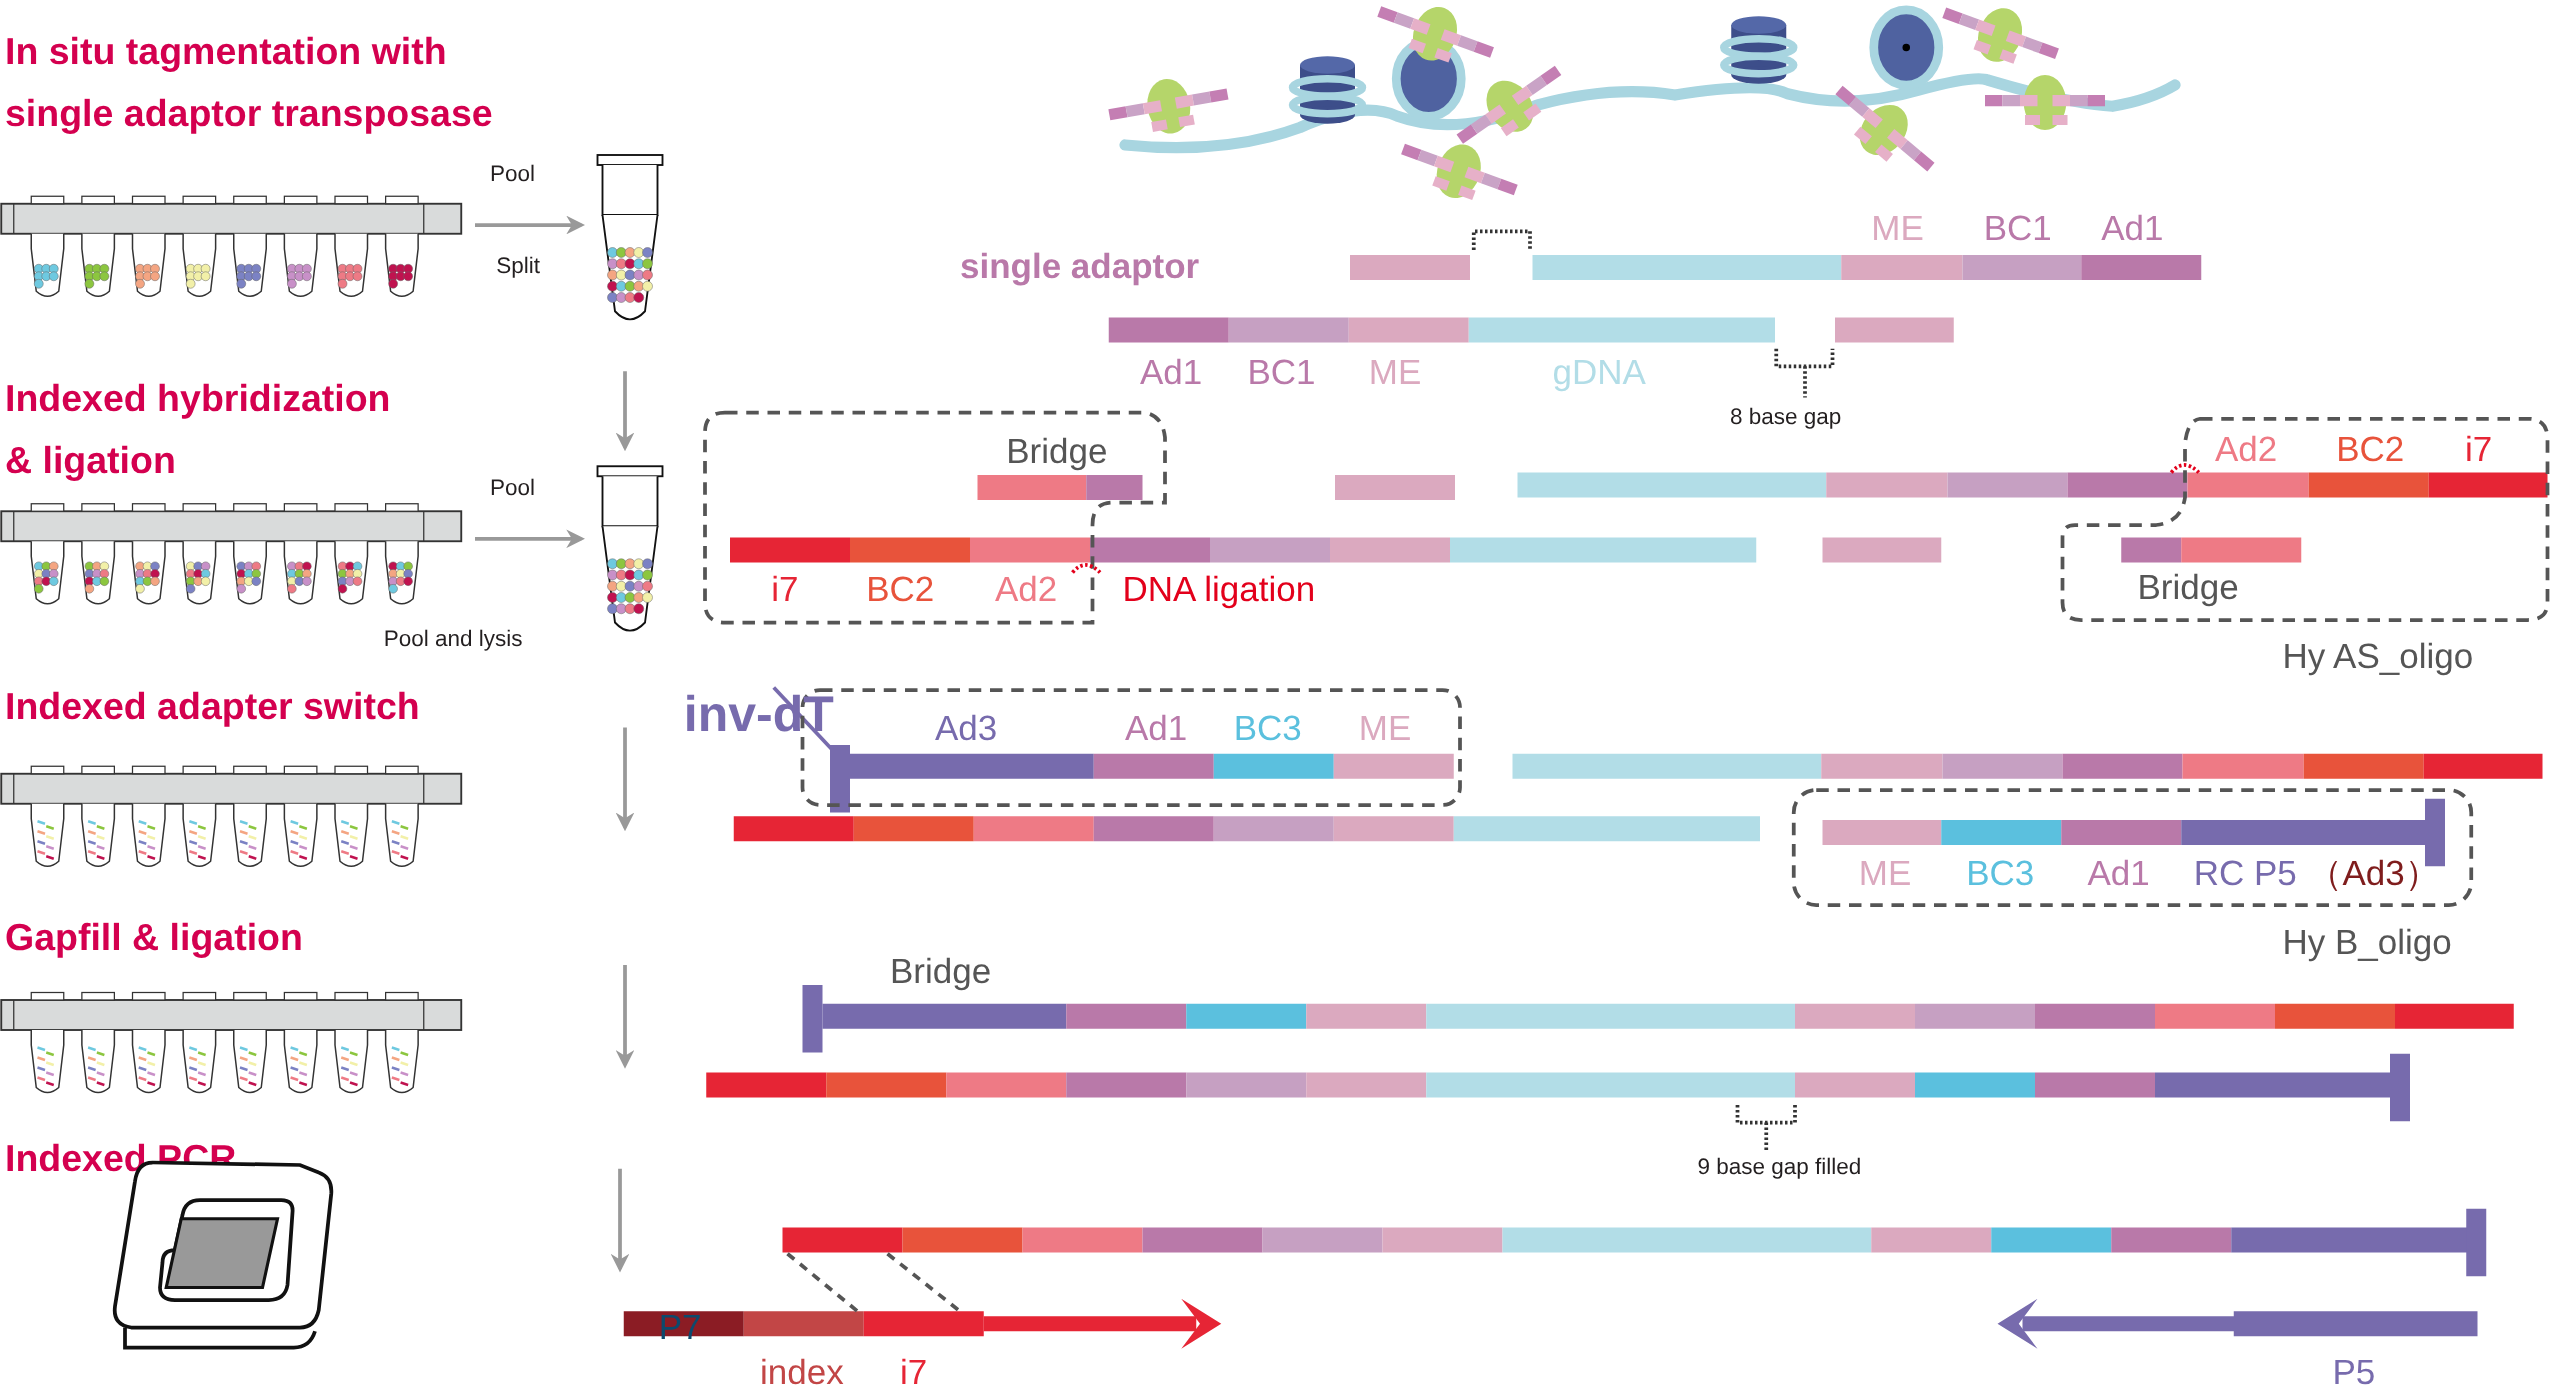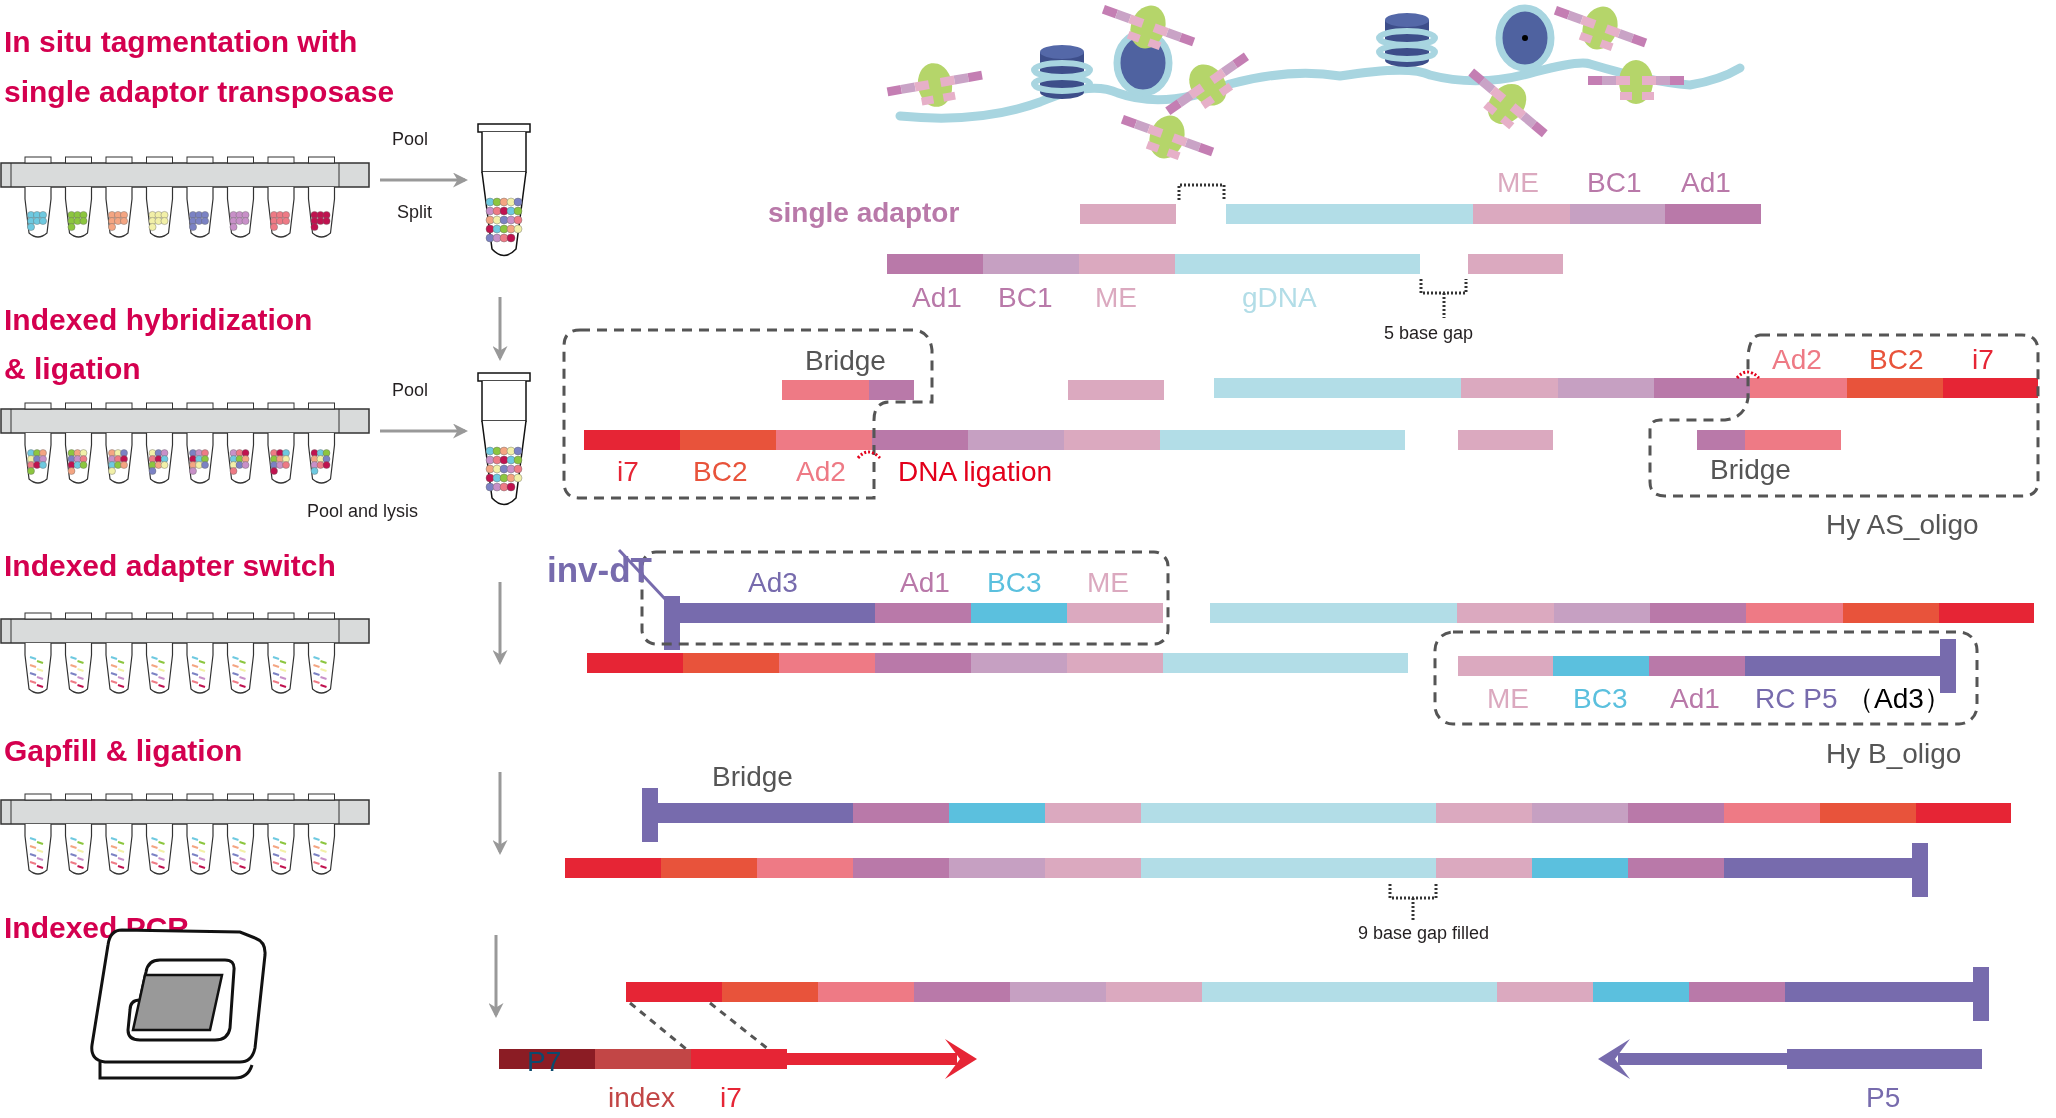--- a/index.html
+++ b/index.html
@@ -653,43 +653,43 @@
 </svg>
 
 <div class="lbl" style="left:768px;top:199px;color:#b979a9;font-weight:bold;text-align:center;">single adaptor</div>
 <div class="lbl" style="left:1497px;top:169px;color:#dba9bf">ME</div>
 <div class="lbl" style="left:1587px;top:169px;color:#b979a9">BC1</div>
 <div class="lbl" style="left:1681px;top:169px;color:#b979a9">Ad1</div>
 <div class="lbl" style="left:912px;top:284px;color:#b979a9">Ad1</div>
 <div class="lbl" style="left:998px;top:284px;color:#b979a9">BC1</div>
 <div class="lbl" style="left:1095px;top:284px;color:#dba9bf">ME</div>
 <div class="lbl" style="left:1242px;top:284px;color:#b2dde7">gDNA</div>
-<div class="small" style="left:1384px;top:324px">5 base gap</div>
+<div class="small" style="left:1384px;top:324px">8 base gap</div>
 
 <div class="lbl" style="left:805px;top:347px;color:#555">Bridge</div>
 <div class="lbl" style="left:617px;top:458px;color:#e62535">i7</div>
 <div class="lbl" style="left:693px;top:458px;color:#e8533b">BC2</div>
 <div class="lbl" style="left:796px;top:458px;color:#ee7a85">Ad2</div>
 <div class="lbl" style="left:898px;top:458px;color:#e3001b">DNA ligation</div>
 <div class="lbl" style="left:1772px;top:346px;color:#ee7a85">Ad2</div>
 <div class="lbl" style="left:1869px;top:346px;color:#e8533b">BC2</div>
 <div class="lbl" style="left:1972px;top:346px;color:#e62535">i7</div>
 <div class="lbl" style="left:1710px;top:456px;color:#555">Bridge</div>
 <div class="lbl" style="left:1826px;top:511px;color:#555">Hy AS_oligo</div>
 
-<div class="lbl" style="left:547px;top:552px;color:#776bad;font-weight:bold;font-size:35px">inv-dT</div>
+<div class="lbl" style="left:547px;top:552px;color:#776bad;font-weight:bold;font-size:40px">inv-dT</div>
 <div class="lbl" style="left:748px;top:569px;color:#776bad">Ad3</div>
 <div class="lbl" style="left:900px;top:569px;color:#b979a9">Ad1</div>
 <div class="lbl" style="left:987px;top:569px;color:#5bc0de">BC3</div>
 <div class="lbl" style="left:1087px;top:569px;color:#dba9bf">ME</div>
 <div class="lbl" style="left:1487px;top:685px;color:#dba9bf">ME</div>
 <div class="lbl" style="left:1573px;top:685px;color:#5bc0de">BC3</div>
 <div class="lbl" style="left:1670px;top:685px;color:#b979a9">Ad1</div>
 <div class="lbl" style="left:1755px;top:685px;color:#776bad">RC P5</div>
-<div class="lbl" style="left:1846px;top:685px;color:#000000">（Ad3）</div>
+<div class="lbl" style="left:1846px;top:685px;color:#7f1d1d">（Ad3）</div>
 <div class="lbl" style="left:1826px;top:740px;color:#555">Hy B_oligo</div>
 
 <div class="lbl" style="left:712px;top:763px;color:#555">Bridge</div>
 <div class="small" style="left:1358px;top:924px">9 base gap filled</div>
 
 <div class="lbl" style="left:527px;top:1048px;color:#0c4a6e">P7</div>
 <div class="lbl" style="left:608px;top:1084px;color:#c24646">index</div>
 <div class="lbl" style="left:720px;top:1084px;color:#e62535">i7</div>
 <div class="lbl" style="left:1866px;top:1084px;color:#776bad">P5</div>
 

